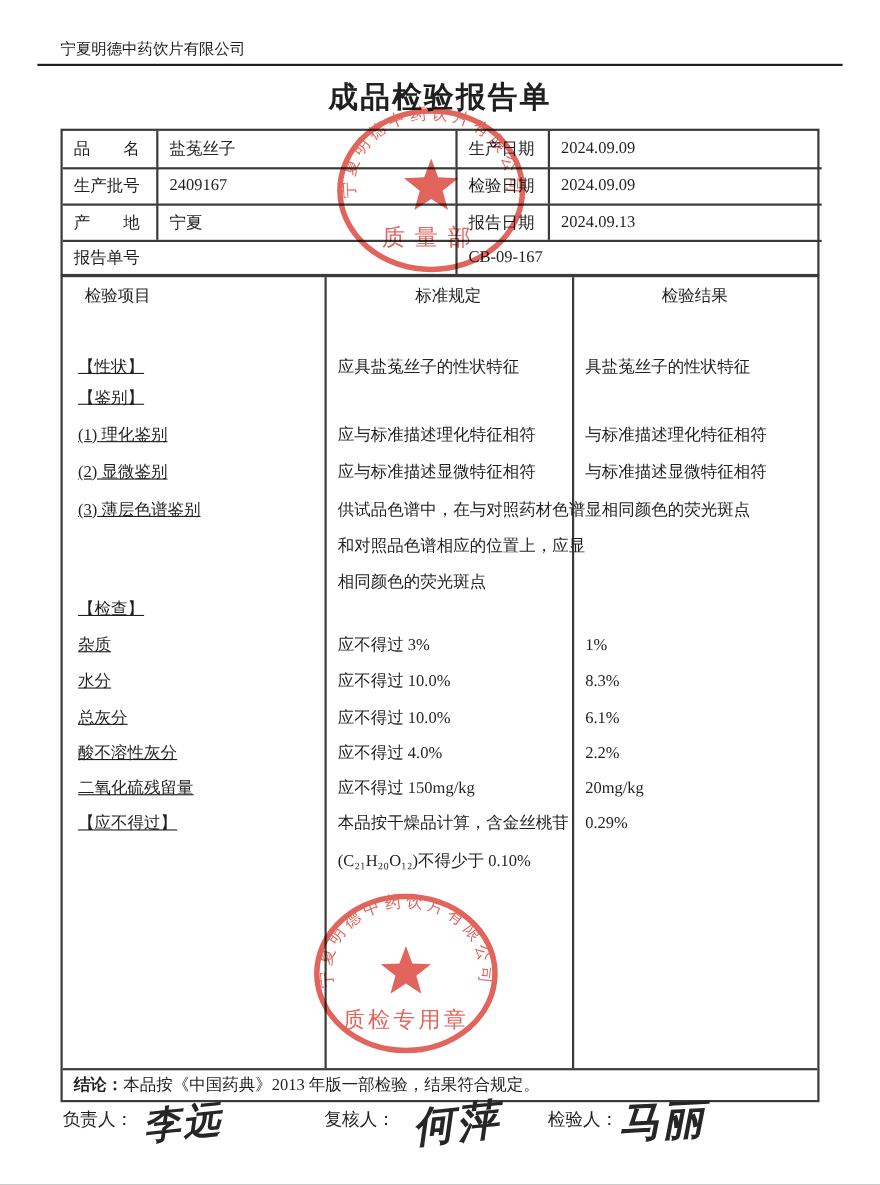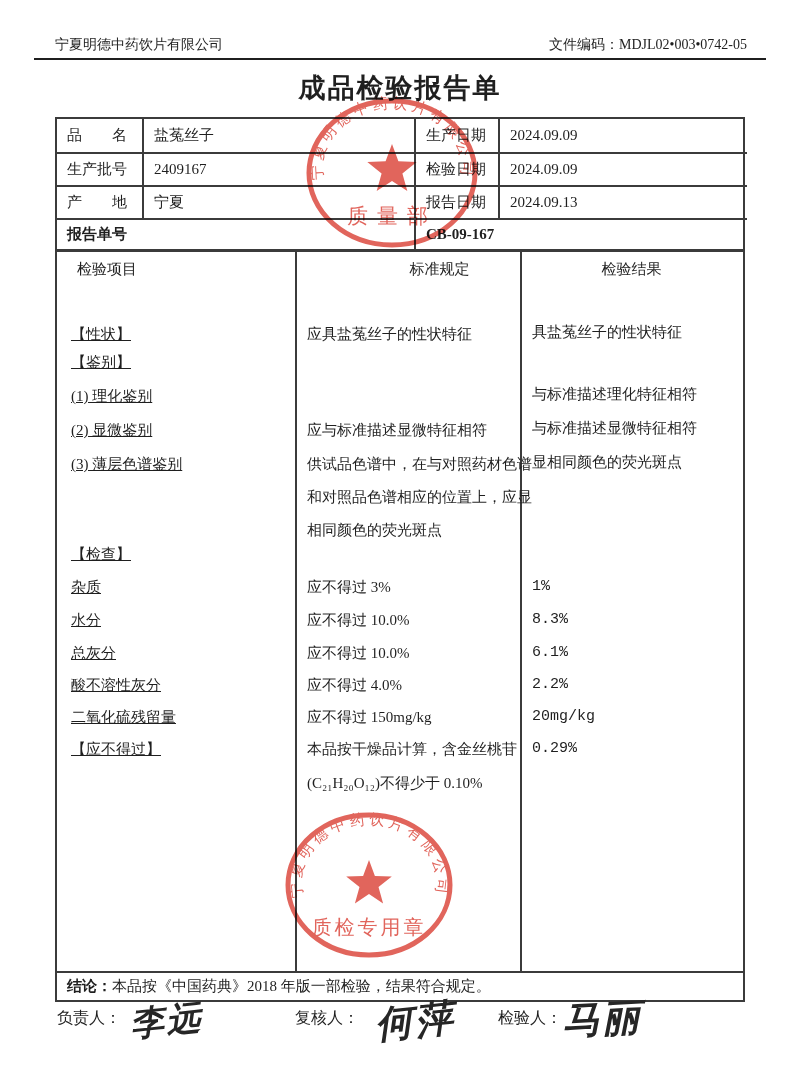--- a/index.html
+++ b/index.html
@@ -19,32 +19,32 @@
   .info{
     position:absolute;left:55px;top:117px;width:690px;
     display:grid;grid-template-columns:85px 272px 84px 249px;
     grid-template-rows:33px 33px 33px 31px;
     border:2px solid #3b3b3b;box-sizing:border-box;font-size:15px;
   }
   .info > div{border-left:2px solid #3b3b3b;border-top:2px solid #3b3b3b;
     display:flex;align-items:center;padding-left:10px;box-sizing:border-box;overflow:hidden;white-space:nowrap;}
   .info > div.nl{border-left:none;}
   .info > div.nt{border-top:none;}
-  .span2{grid-column:span 2;font-weight:bold;}
+  .span2{grid-column:span 2;}
   
   .main{
     position:absolute;left:55px;top:250px;width:690px;height:752px;
     border:2px solid #3b3b3b;box-sizing:border-box;font-size:15px;
   }
   .vline{position:absolute;top:0;width:0;height:719px;border-left:2px solid #3b3b3b;}
   .v1{left:238px;} .v2{left:463px;}
   .colhead{position:absolute;top:8px;text-align:center;}
   .colhead span{text-underline-offset:4px;}
-  .ch1{left:20px;} .ch2{left:238px;width:225px;margin-left:32px;} .ch3{left:463px;width:223px;}
-  .c1{left:14px;text-decoration:underline;} .c2{left:250px;} .c3{left:475px;font-family:Liberation Mono, monospace;}
+  .ch1{left:20px;} .ch2{left:238px;width:225px;} .ch3{left:463px;width:223px;}
+  .c1{left:14px;text-decoration:underline;} .c2{left:250px;} .c3{left:475px;}
   .line{position:absolute;white-space:nowrap;line-height:20px;}
   .concl{
     position:absolute;left:0;top:719px;width:100%;height:29px;
     border-top:2px solid #3b3b3b;box-sizing:border-box;
     display:flex;align-items:center;padding-left:10px;font-size:15px;
   }
   .concl b{font-weight:bold;}
   
   .stamp{position:absolute;mix-blend-mode:multiply;opacity:.88;pointer-events:none;}
   .stamp-top{left:303px;top:96px;}
@@ -56,21 +56,20 @@
     transform:rotate(-6deg);display:inline-block;letter-spacing:2px;
     font-family:"Liberation Serif","DejaVu Serif",serif;
   }
 </style>
 </head>
 <body>
 
 <div class="page">
 
   <div class="abs co-name">宁夏明德中药饮片有限公司</div>
-  <div class="abs doc-code"><span>文件编码：</span><span>MDJL02•003•0742-05</span></div>
   <div class="abs rule"></div>
   <div class="abs title">成品检验报告单</div>
 
   <div class="info">
     <div class="nl nt">品　　名</div>
     <div class="nt">盐菟丝子</div>
     <div class="nt">生产日期</div>
     <div class="nt">2024.09.09</div>
 
     <div class="nl">生产批号</div>
@@ -95,20 +94,21 @@
     <div class="colhead ch2"><span>标准规定</span></div>
     <div class="colhead ch3"><span>检验结果</span></div>
 
     <div class="line c1" style="top:72px">【性状】</div>
     <div class="line c2" style="top:72px">应具盐菟丝子的性状特征</div>
     <div class="line c3" style="top:72px">具盐菟丝子的性状特征</div>
 
     <div class="line c1" style="top:100px">【鉴别】</div>
 
     <div class="line c1" style="top:134px">(1) 理化鉴别</div>
+    <div class="line c2" style="top:134px">应与标准描述理化特征相符</div>
     <div class="line c3" style="top:134px">与标准描述理化特征相符</div>
 
     <div class="line c1" style="top:168px">(2) 显微鉴别</div>
     <div class="line c2" style="top:168px">应与标准描述显微特征相符</div>
     <div class="line c3" style="top:168px">与标准描述显微特征相符</div>
 
     <div class="line c1" style="top:202px">(3) 薄层色谱鉴别</div>
     <div class="line c2" style="top:202px">供试品色谱中，在与对照药材色谱</div>
     <div class="line c2" style="top:235px">和对照品色谱相应的位置上，应显</div>
     <div class="line c2" style="top:268px">相同颜色的荧光斑点</div>
@@ -136,21 +136,21 @@
     <div class="line c2" style="top:455px">应不得过 150mg/kg</div>
     <div class="line c3" style="top:455px">20mg/kg</div>
 
     <div class="line c1" style="top:487px">【应不得过】</div>
     <div class="line c2" style="top:487px">本品按干燥品计算，含金丝桃苷</div>
     <div class="line c2" style="top:521px">(C₂₁H₂₀O₁₂)不得少于 0.10%</div>
     <div class="line c3" style="top:487px">0.29%</div>
 
     <div class="concl">
       <b>结论：</b>
-      <span>本品按《中国药典》2018 年版一部检验，结果符合规定。</span>
+      <span>本品按《中国药典》2013 年版一部检验，结果符合规定。</span>
     </div>
   </div>
 
   <svg class="stamp stamp-top" width="178" height="154" viewBox="0 0 178 154">
     <defs>
         <path id="arcA" d="M 23 92 A 70 60 0 1 1 155 92" fill="none"></path>
       </defs>
     <ellipse cx="89" cy="77" rx="83" ry="72" fill="none" stroke="#dd4f45" stroke-width="5"></ellipse>
     <polygon fill="#dd4f45" points="89,48 95.4,65.2 113.7,66 99.4,77.4 104.3,95 89,84.9 73.7,95 78.6,77.4 64.3,66 82.6,65.2"></polygon>
     <text font-size="15" fill="#dd4f45" letter-spacing="4">

